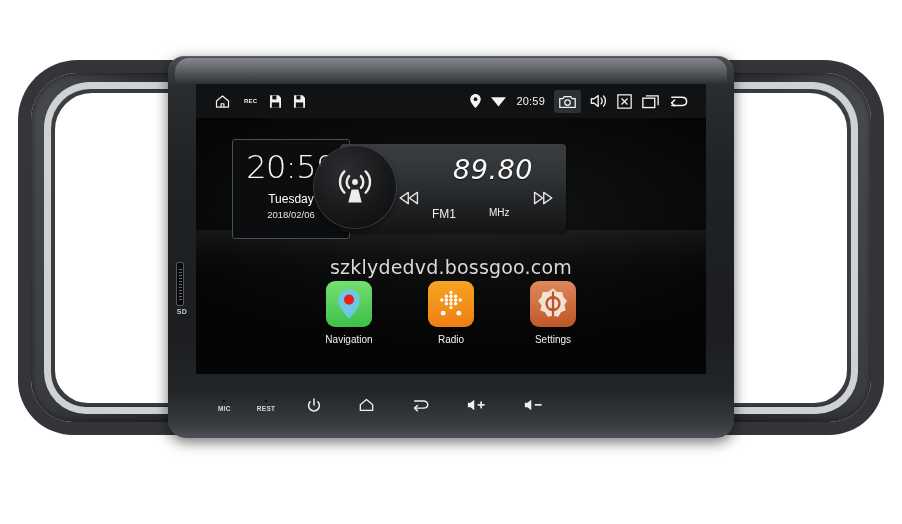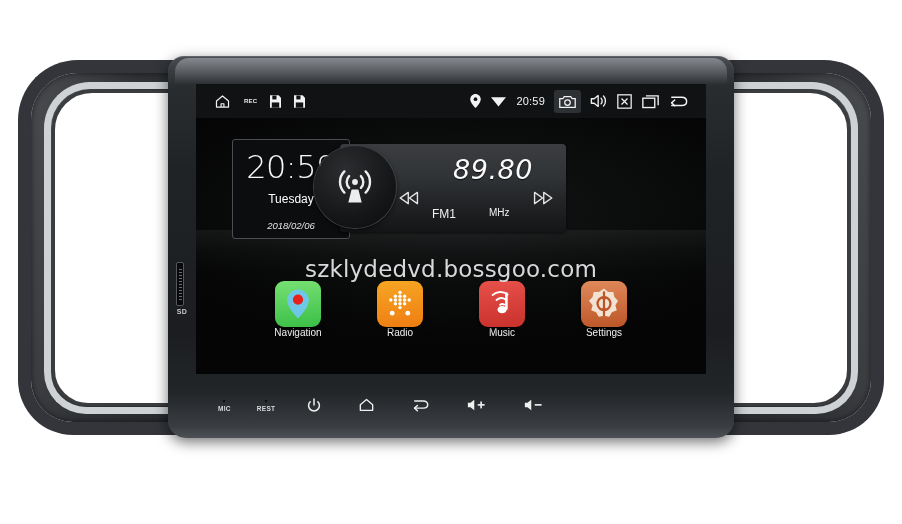--- a/index.html
+++ b/index.html
@@ -230,25 +230,24 @@
     letter-spacing: -.5px;
     font-family: "DejaVu Sans", sans-serif;
   }
   #clock-day {
     margin-top: 6px;
     text-align: center;
     font-size: 12px;
     color: #ffffff;
   }
   #clock-date {
-    margin-top: 14px;
+    margin-top: 3px;
     text-align: center;
     font-size: 9.5px;
     color: #e4e4e4;
-    font-style: italic;
   }
 
   
   #radio-widget {
     position: absolute;
     left: 144px; top: 26px;
     width: 226px; height: 88px;
     border-radius: 4px;
     background: linear-gradient(180deg,#3b3d40 0%, #303336 38%, #1f2123 72%, #141516 100%);
     box-shadow: 0 1px 3px rgba(0,0,0,.6);
@@ -302,21 +301,21 @@
     font-size: 10px;
     color: #f0f0f0;
   }
 
   
   #watermark {
     position: absolute;
     left: 0; top: 138px;
     width: 510px;
     text-align: center;
-    font-size: 23px;
+    font-size: 19px;
     color: #d7d9db;
     letter-spacing: .2px;
     font-family: "DejaVu Sans", sans-serif;
     z-index: 6;
     pointer-events: none;
   }
 
   
   #app-row {
     position: absolute;
@@ -337,20 +336,21 @@
     width: 46px; height: 46px;
     border-radius: 9px;
     position: relative;
     display: flex;
     align-items: center;
     justify-content: center;
     box-shadow: 0 2px 3px rgba(0,0,0,.55);
     overflow: hidden;
   }
   .app-label {
+    margin-top: 7px;
     font-size: 10px;
     color: #f2f2f2;
     text-align: center;
     white-space: nowrap;
   }
 
   .tile-nav      { background: linear-gradient(175deg,#77e073 0%, #3bbf47 100%); }
   .tile-radio    { background: linear-gradient(175deg,#f6a623 0%, #ef7d12 100%); }
   .tile-music    { background: linear-gradient(175deg,#e8504a 0%, #c8312c 100%); }
   .tile-video    { background: linear-gradient(175deg,#2f6fe8 0%, #1626c8 100%); }
@@ -560,32 +560,20 @@
                 <circle cx="16" cy="13.8" r="1.7"></circle>
                 <circle cx="20.6" cy="13.8" r="1.7"></circle>
               <circle cx="16" cy="17.6" r="1.7"></circle>
               <circle cx="8.2" cy="23.2" r="2.4"></circle>
               <circle cx="23.8" cy="23.2" r="2.4"></circle>
             </svg>
           </div>
           <div class="app-label">Radio</div>
         </div>
 
-        <div class="app">
-          <div class="app-tile tile-music">
-            <svg width="32" height="32" viewBox="0 0 32 32" fill="none" stroke="#ffffff" stroke-width="1.9" stroke-linecap="round">
-              <path d="M21.6 6.4a12 12 0 0 0-15 .6"></path>
-              <path d="M19.8 11.6a7.6 7.6 0 0 0-9.3.4"></path>
-              <path d="M18.2 16.6a3.5 3.5 0 0 0-4 .2"></path>
-              <path d="M20.4 5.6v15.2" stroke-width="2.6"></path>
-              <ellipse cx="16.1" cy="21.6" rx="4.6" ry="3.7" fill="#ffffff" stroke="none"></ellipse>
-            </svg>
-          </div>
-          <div class="app-label">Music</div>
-        </div>
 
 
         <div class="app">
           <div class="app-tile tile-settings">
             <svg width="34" height="34" viewBox="0 0 34 34">
               <path d="M17 1.4 21.1 5h5.2l1.1 5.1 3.6 3.7-2.6 4.5 1.4 5-4.9 1.9-2.6 4.5-5.3-.9-5.3.9-2.6-4.5-4.9-1.9 1.4-5L2 13.8l3.6-3.7L6.7 5h5.2z" fill="#f2e2d2"></path>
               <circle cx="17" cy="16.6" r="7.6" fill="#bc5527"></circle>
               <circle cx="17" cy="16.6" r="5.3" fill="#f2e2d2"></circle>
               <rect x="15.9" y="4.4" width="2.2" height="24.6" fill="#bc5527"></rect>
               <circle cx="17" cy="11" r="1.9" fill="#bc5527"></circle>

